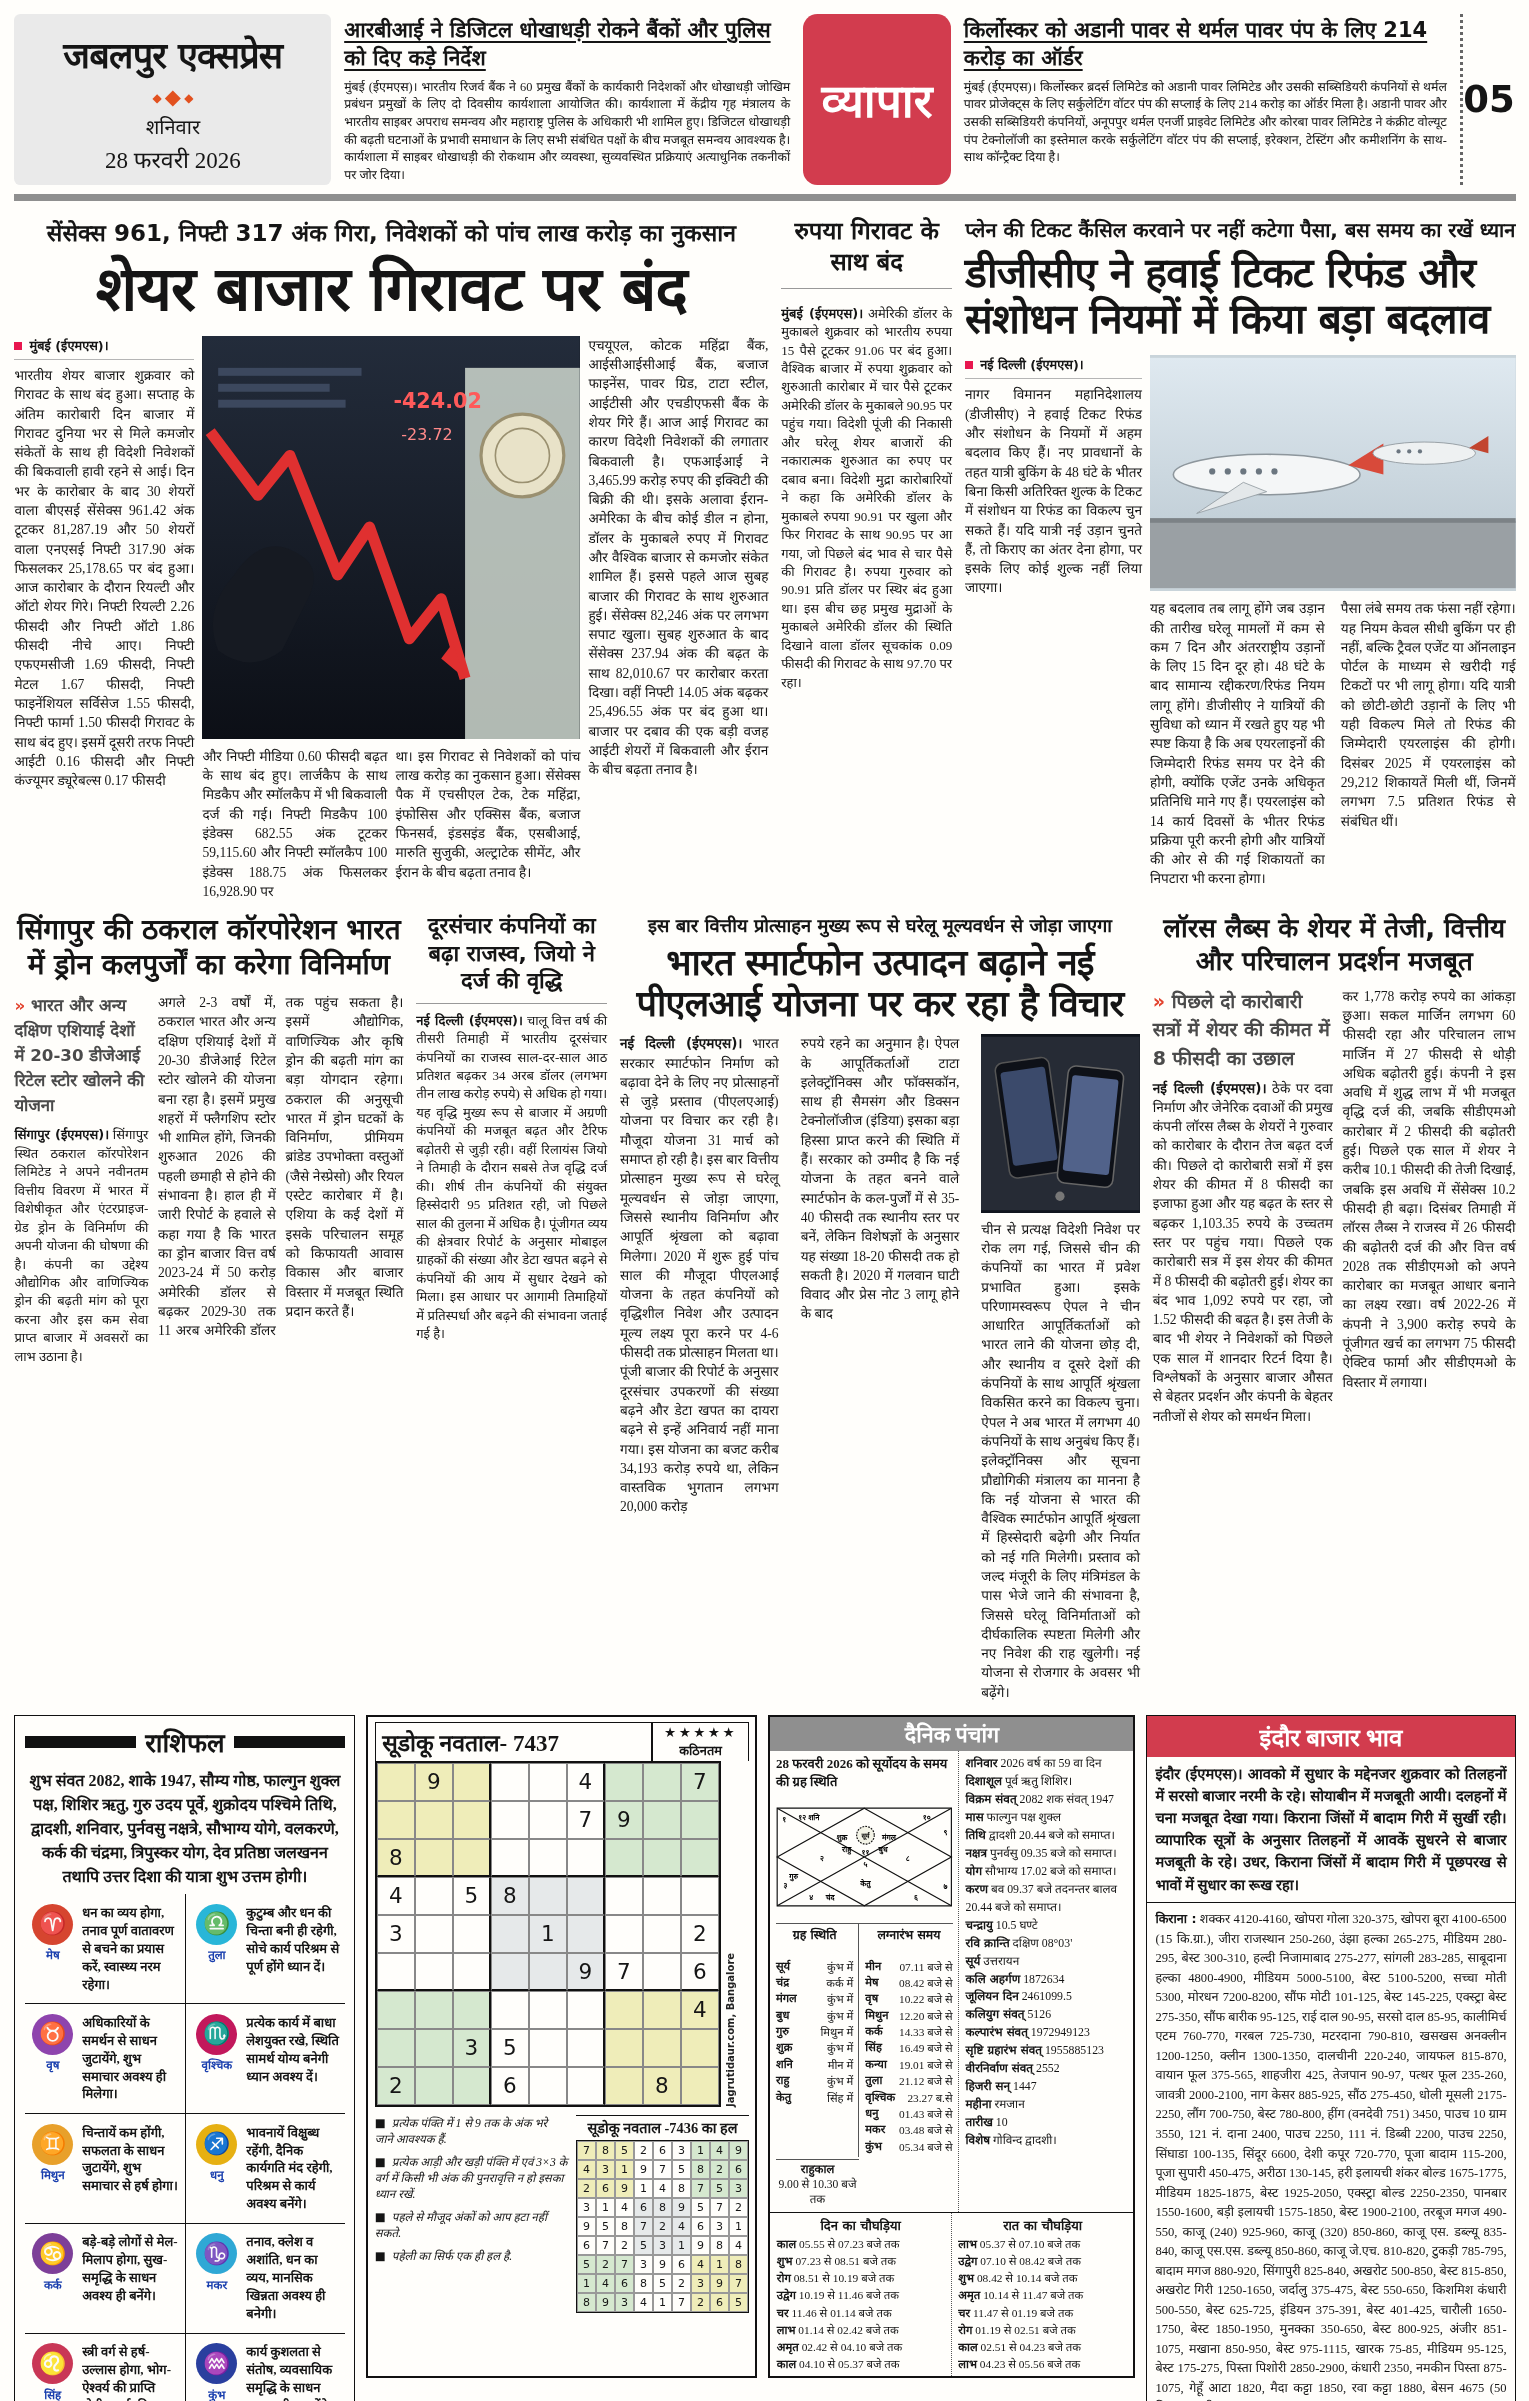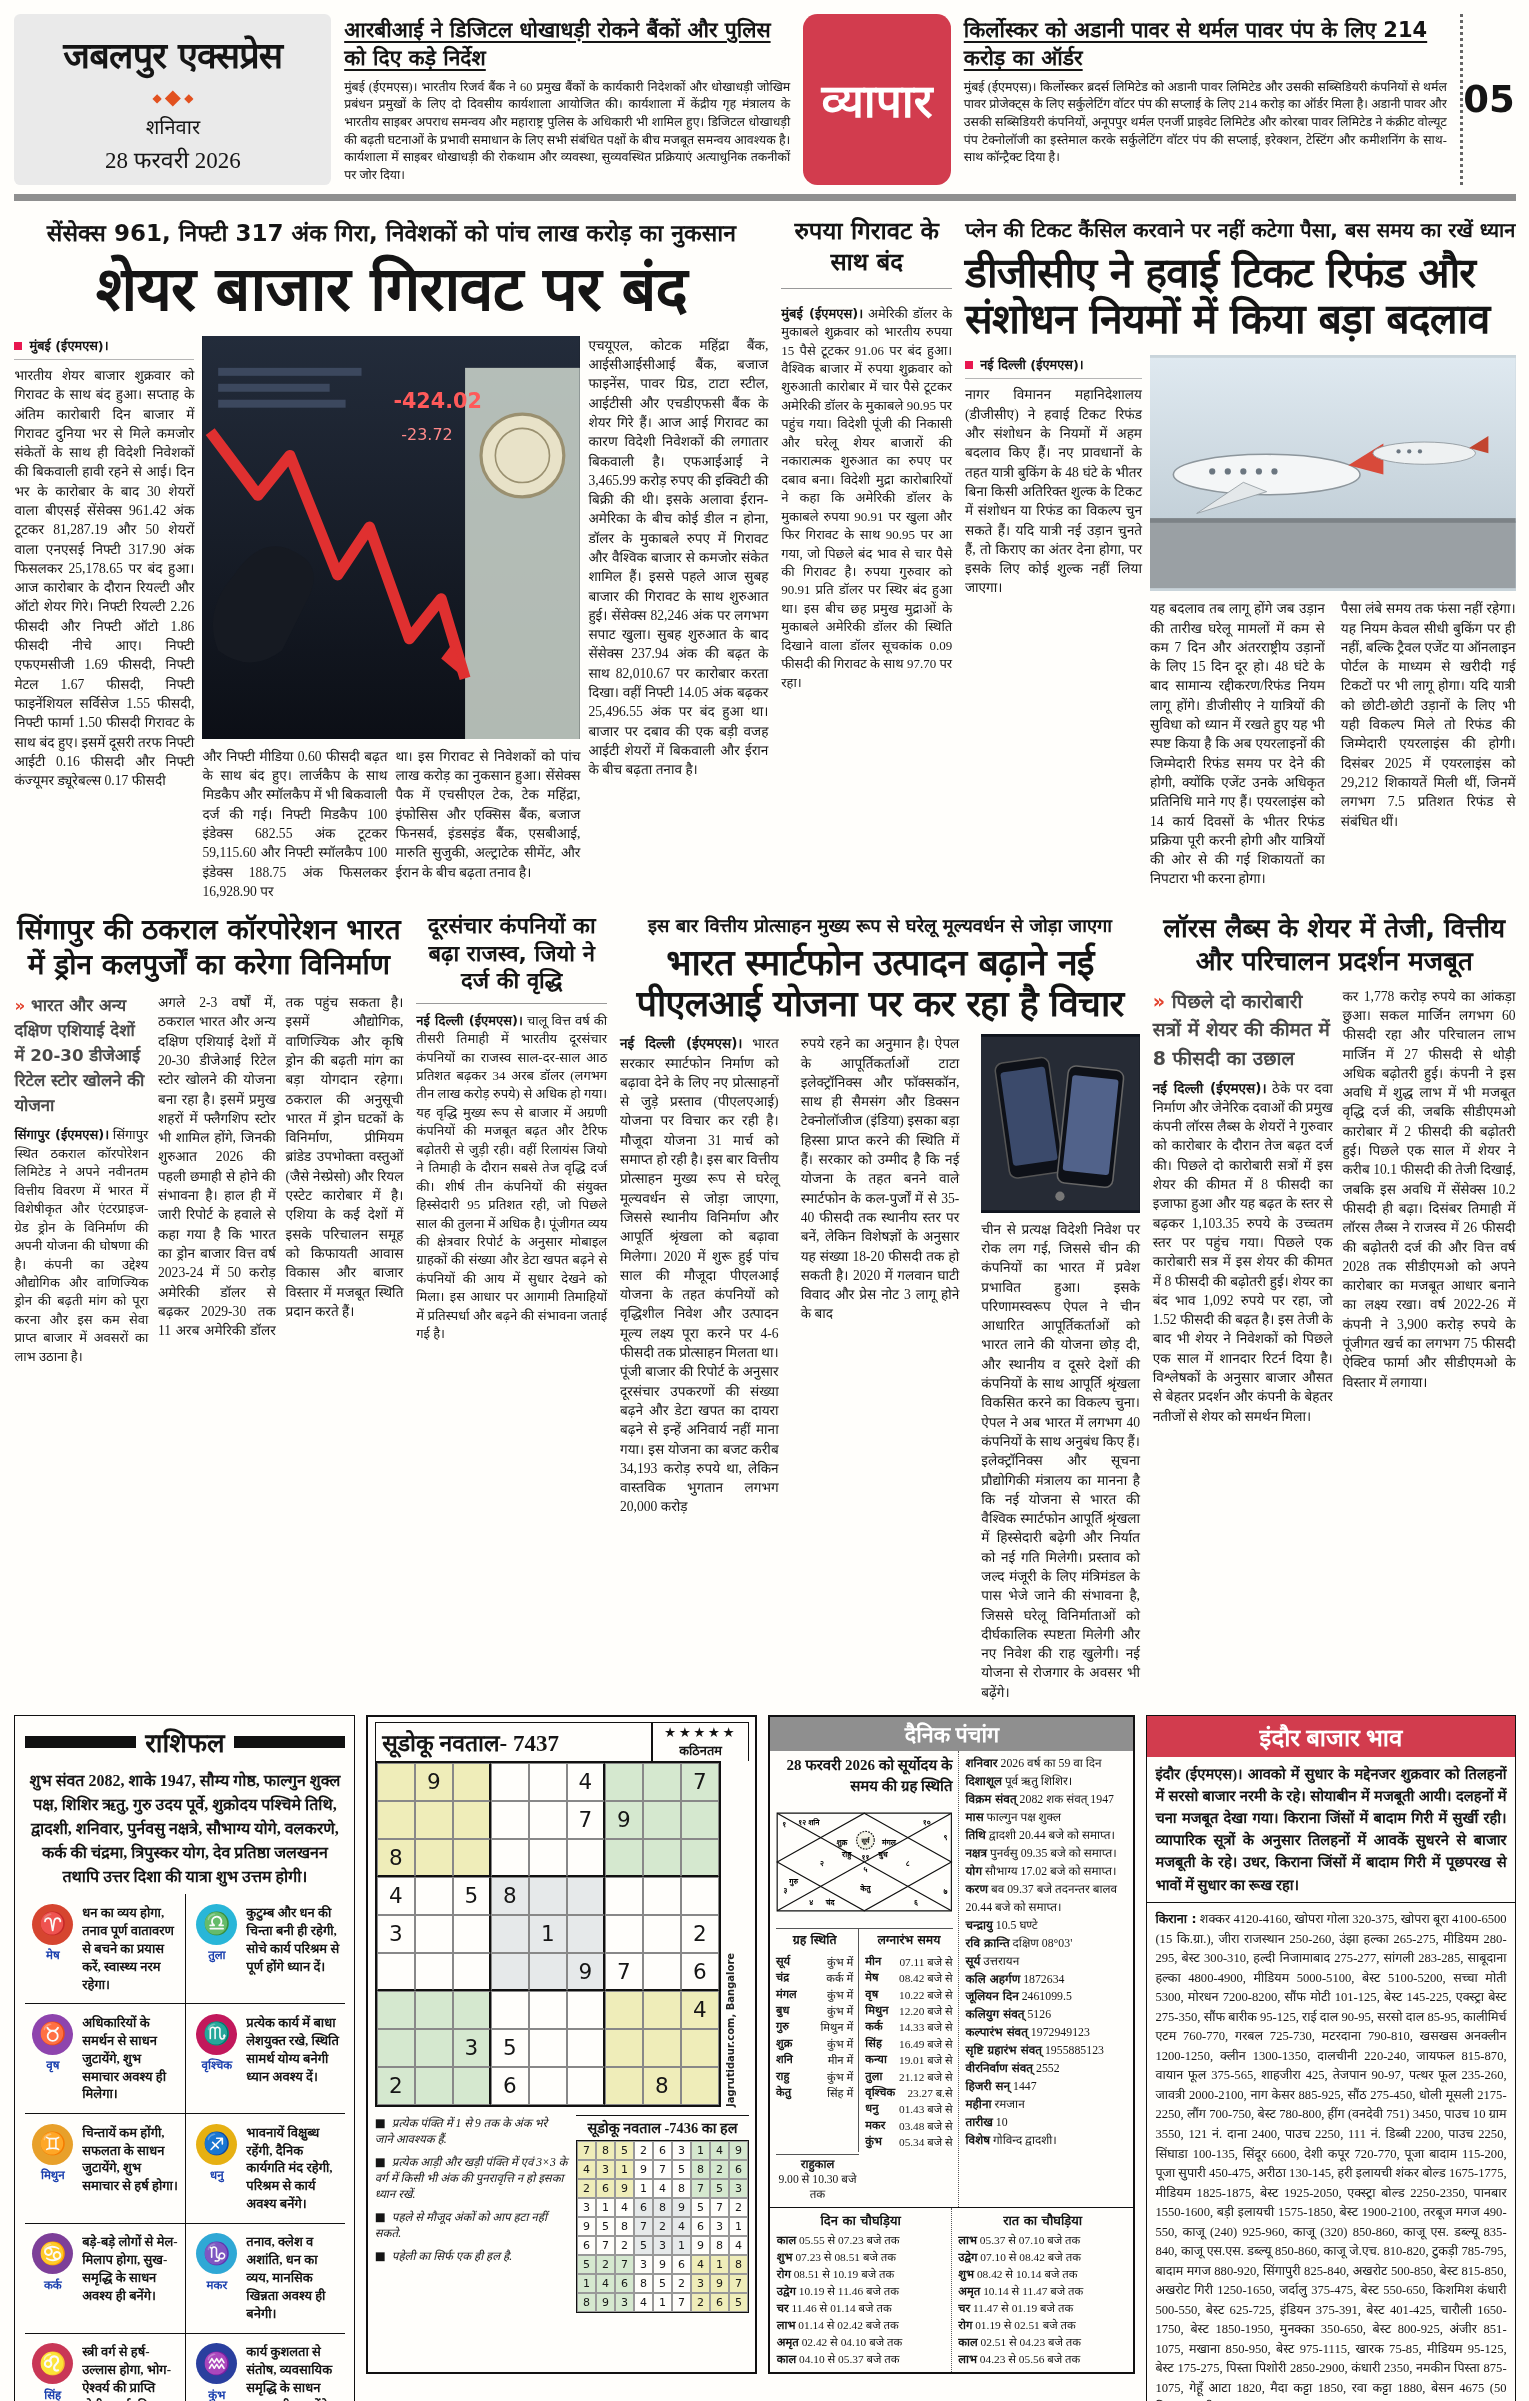--- a/index.html
+++ b/index.html
@@ -108,26 +108,26 @@
   .s-inst b{margin-right:3.2px}
   .s-sol-title{font-size:14.4px;font-weight:bold;text-align:center;border-top:1.6px solid #111;padding-top:2.4px;margin-bottom:2.4px}
   .s-sol{display:grid;grid-template-columns:repeat(9,19px);grid-auto-rows:19px;border:1.6px solid #111}
   .s-sol .s-cell{font-size:11px;border:0.8px solid #999}
   
   .panchang{flex:1;border:2.4px solid #111}
   .p-head{background:#8f8f8f;color:#fff;text-align:center;font-size:21.5px;font-weight:bold;padding:2.4px}
   .p-cols{display:flex}
   .p-left{width:52%;border-right:1.6px dotted #555;padding:4.8px 5.6px}
   .p-right{width:48%;padding:4.8px 6.4px}
-  .p-sub{font-size:15px;font-weight:bold;text-align:right;line-height:1.35}
+  .p-sub{font-size:13px;font-weight:bold;text-align:left;line-height:1.35}
   .kundali{width:100%;height:126px;margin:3.2px 0}
   .p-two{display:flex;border-top:0.8px solid #555}
   .grah{width:47%;border-right:0.8px solid #555;padding:1.6px 4.8px 1.6px 0}
   .lagna{width:53%;padding:1.6px 0 1.6px 6.4px}
-  .p-two h4{text-align:center;font-size:12.4px;margin-bottom:6px}
+  .p-two h4{text-align:center;font-size:12.4px;margin-bottom:16px}
   .kv{display:flex;justify-content:space-between;font-size:11.3px;line-height:1.45}
   .rahu{border-top:0.8px solid #555;margin-top:2.4px;text-align:center;font-size:11.6px;line-height:1.3;padding-top:1.6px;width:47%}
   .p-line{font-size:11.8px;line-height:1.52}
   .chau{border-top:1.6px solid #111;display:flex}
   .chau-col{width:50%;padding:3.2px 6.4px}
   .chau-col:first-child{border-right:1.6px dotted #555}
   .chau h4{text-align:center;font-size:13px;margin-bottom:2.4px}
   .ch-row{font-size:11.4px;line-height:1.5}
   .p-note{font-size:11px;line-height:1.42;padding:3.2px 6.4px 4.8px;border-top:0.8px solid #777}
   .p-note b{font-size:10.5px}

